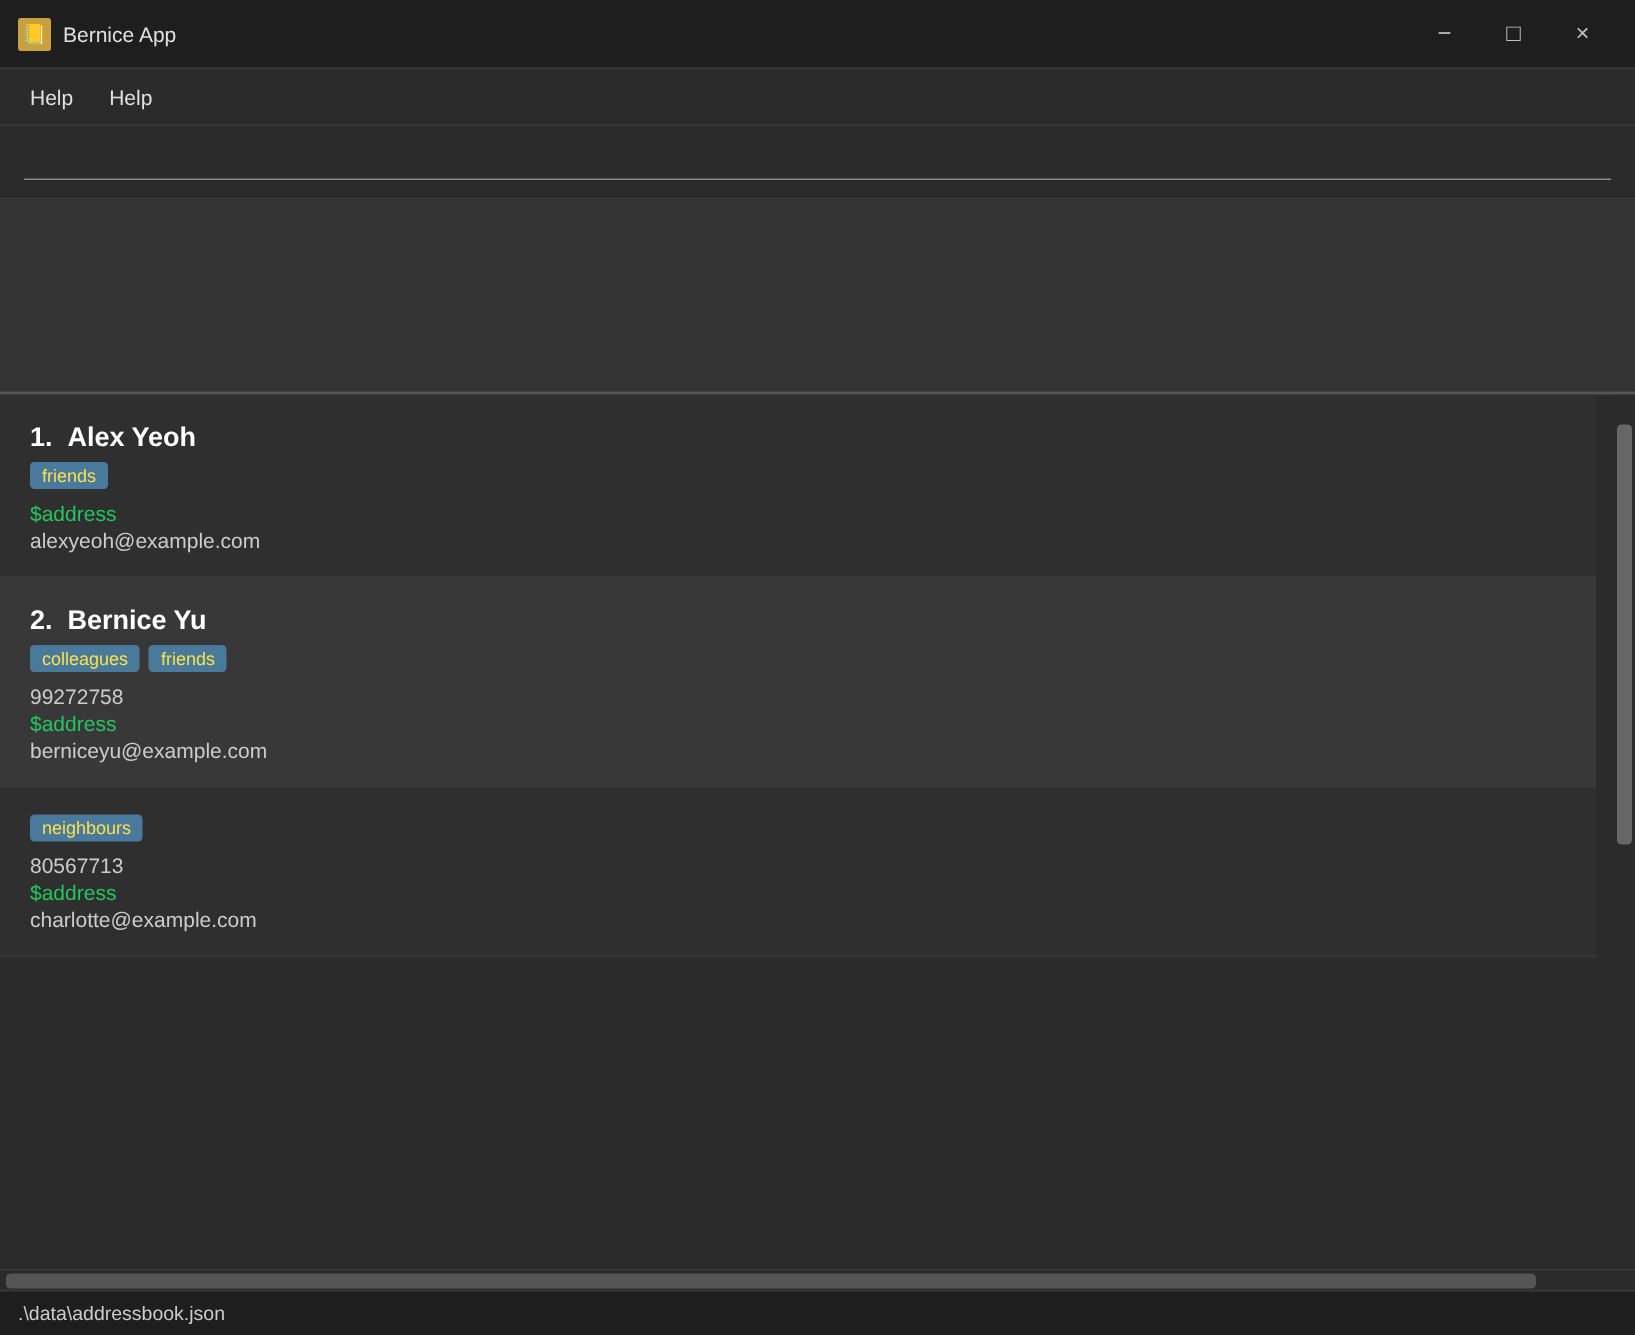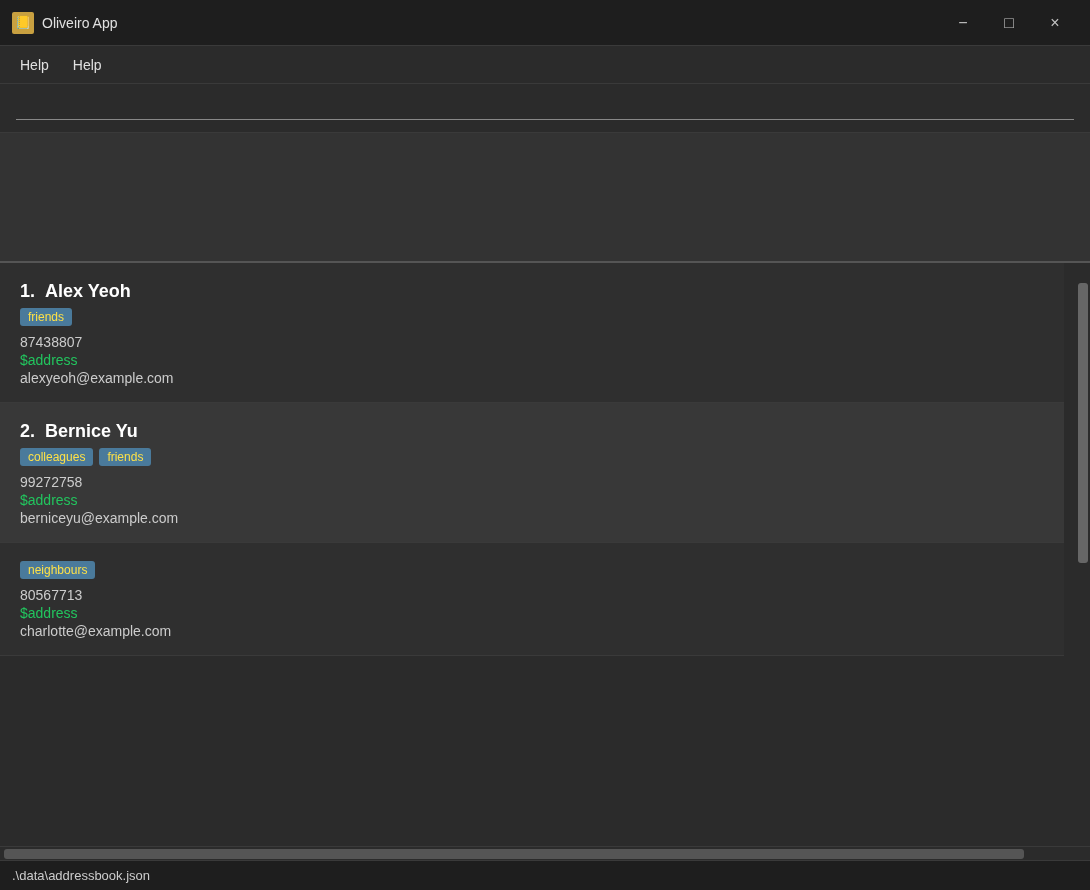--- a/index.html
+++ b/index.html
@@ -226,21 +226,21 @@
       border-top: 1px solid #3a3a3a;
       font-size: 13px;
       color: #ccc;
     }
   </style>
 </head>
 <body>
 
 <div class="title-bar">
   <div class="title-bar-icon">📒</div>
-  <span class="title-bar-text">Oliveiro App</span>
+  <span class="title-bar-text">Bernice App</span>
   <div class="title-bar-controls">
     <button class="title-bar-btn">−</button>
     <button class="title-bar-btn">□</button>
     <button class="title-bar-btn close-btn">×</button>
   </div>
 </div>
 
 <div class="menu-bar">
   <div class="menu-item">Help</div>
   <div class="menu-item">Help</div>
@@ -253,21 +253,20 @@
 <div class="preview-panel"></div>
 
 <div class="contacts-area">
   <div class="contacts-list">
 
     <div class="contact-item">
       <div class="contact-header">1.&nbsp;&nbsp;Alex Yeoh</div>
       <div class="tags-row">
         <span class="tag">friends</span>
       </div>
-      <div class="contact-number">87438807</div>
       <div class="contact-address">$address</div>
       <div class="contact-email">alexyeoh@example.com</div>
     </div>
 
     <div class="contact-item">
       <div class="contact-header">2.&nbsp;&nbsp;Bernice Yu</div>
       <div class="tags-row">
         <span class="tag">colleagues</span>
         <span class="tag">friends</span>
       </div>

